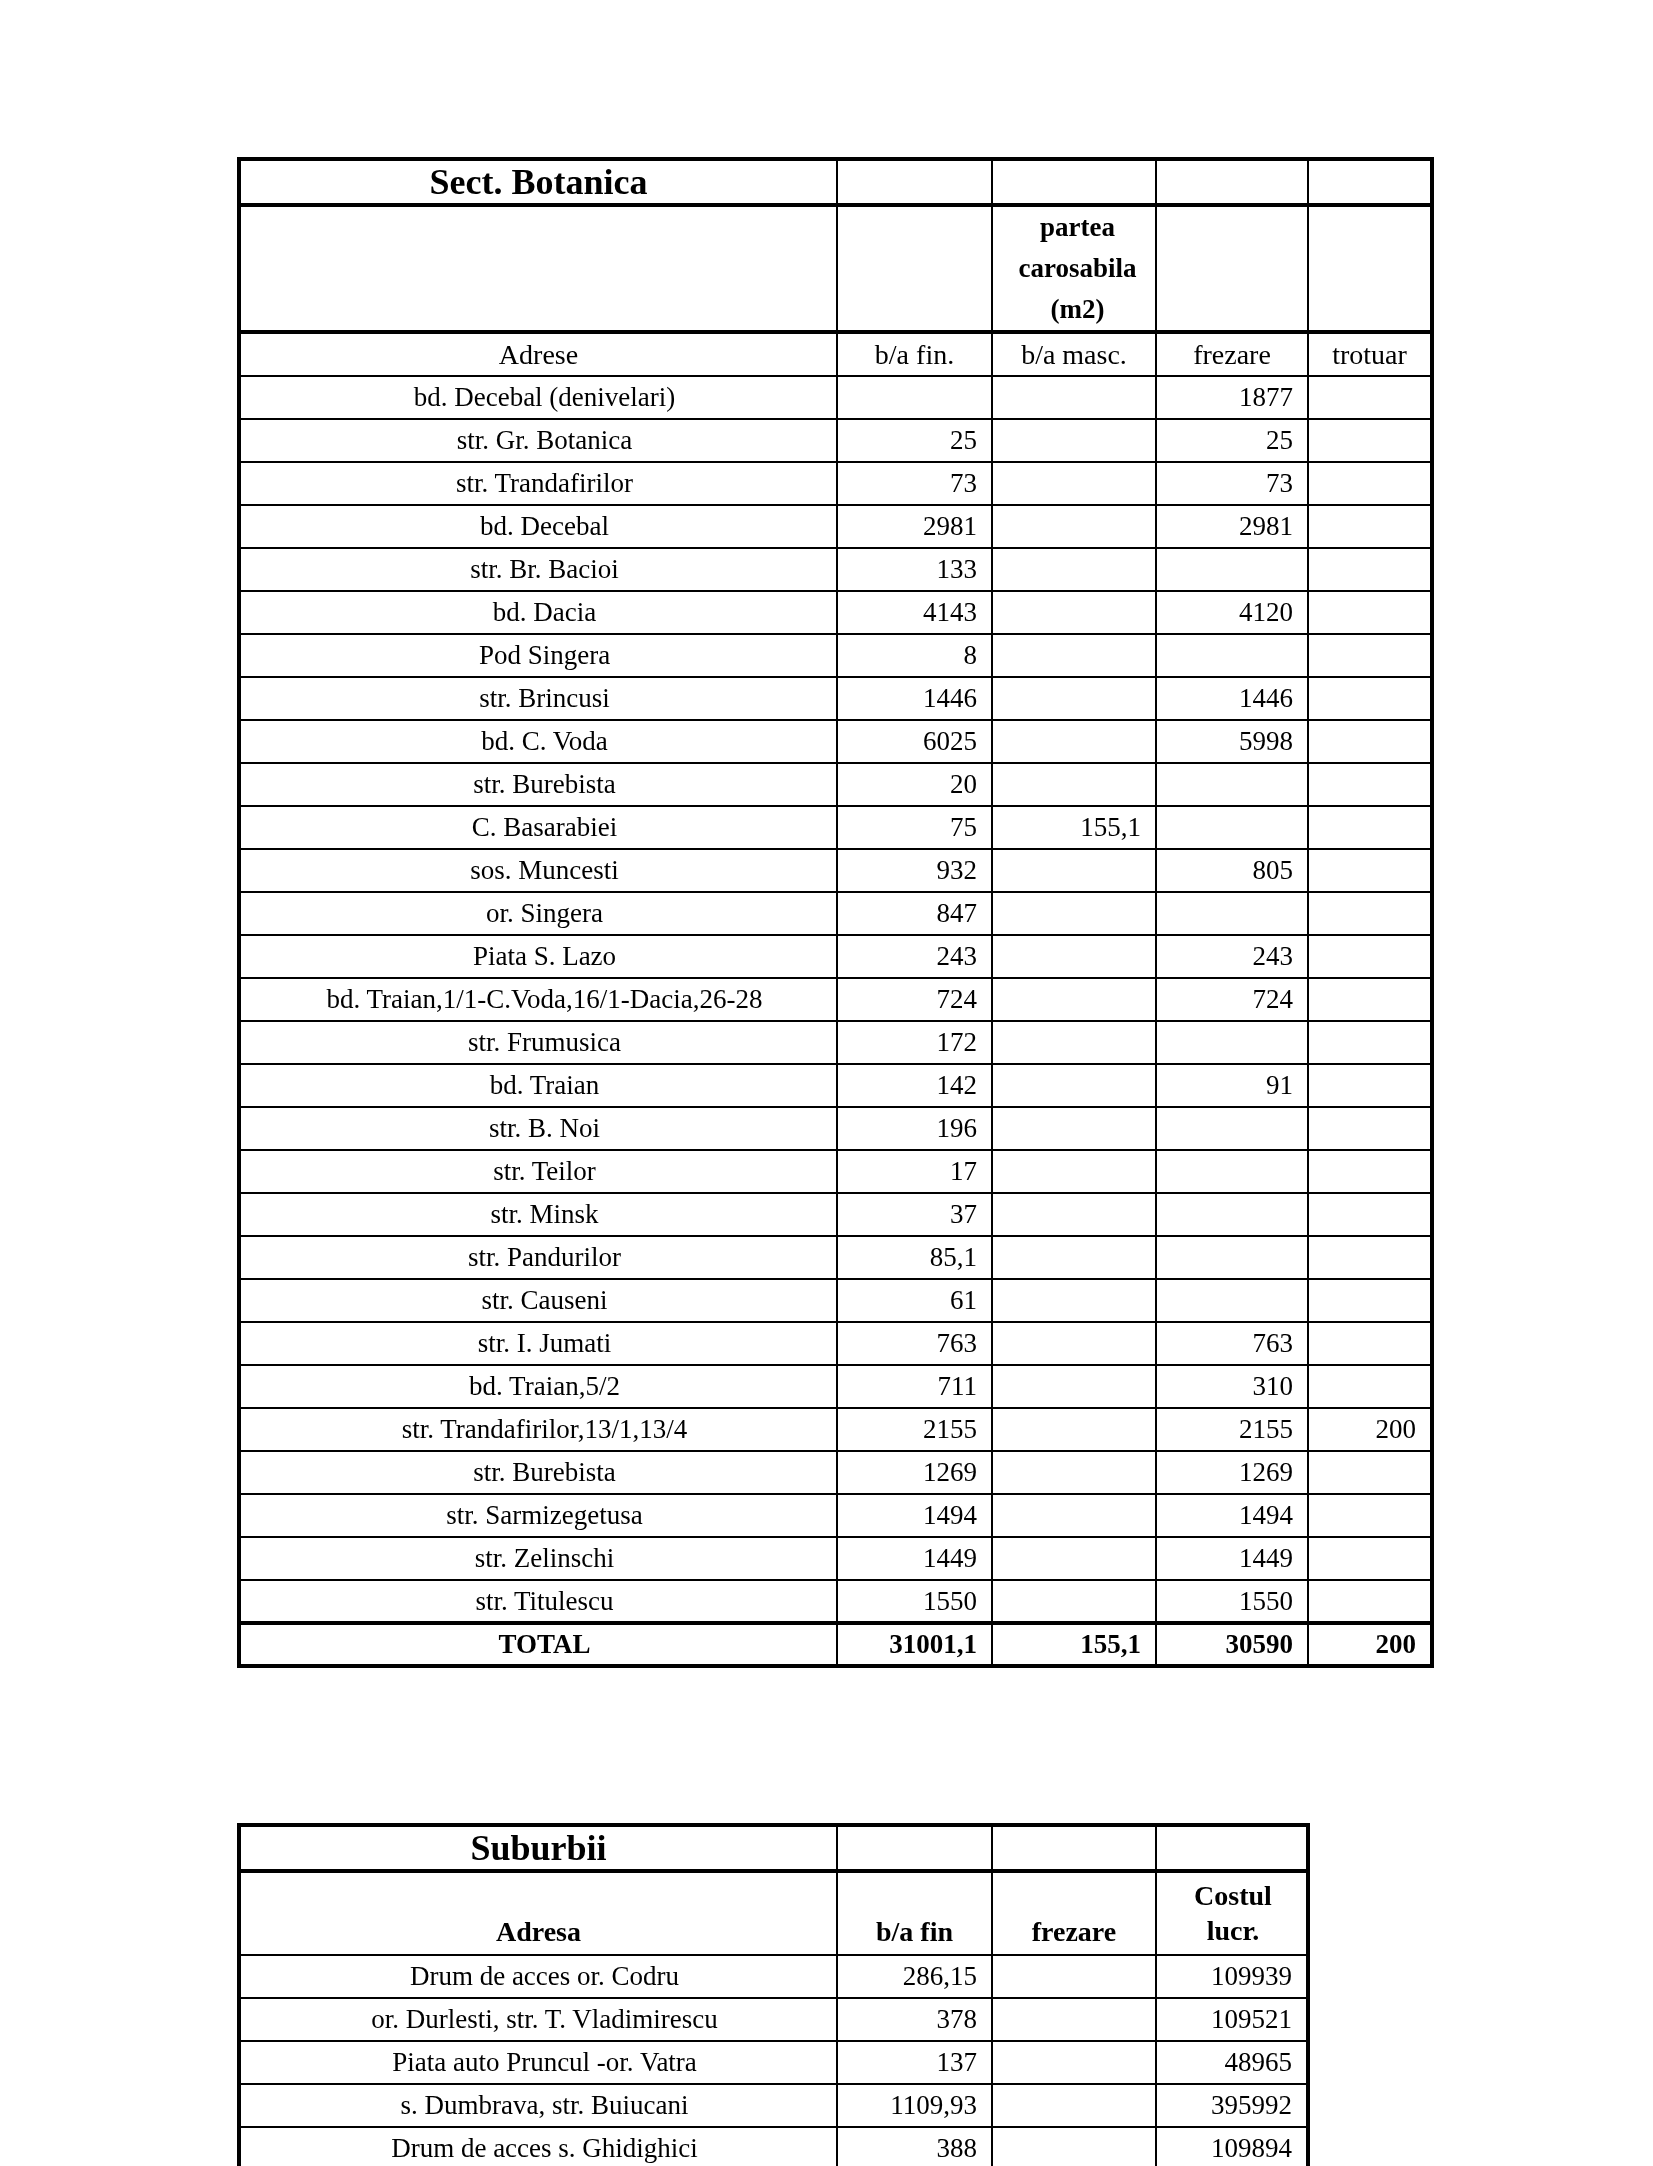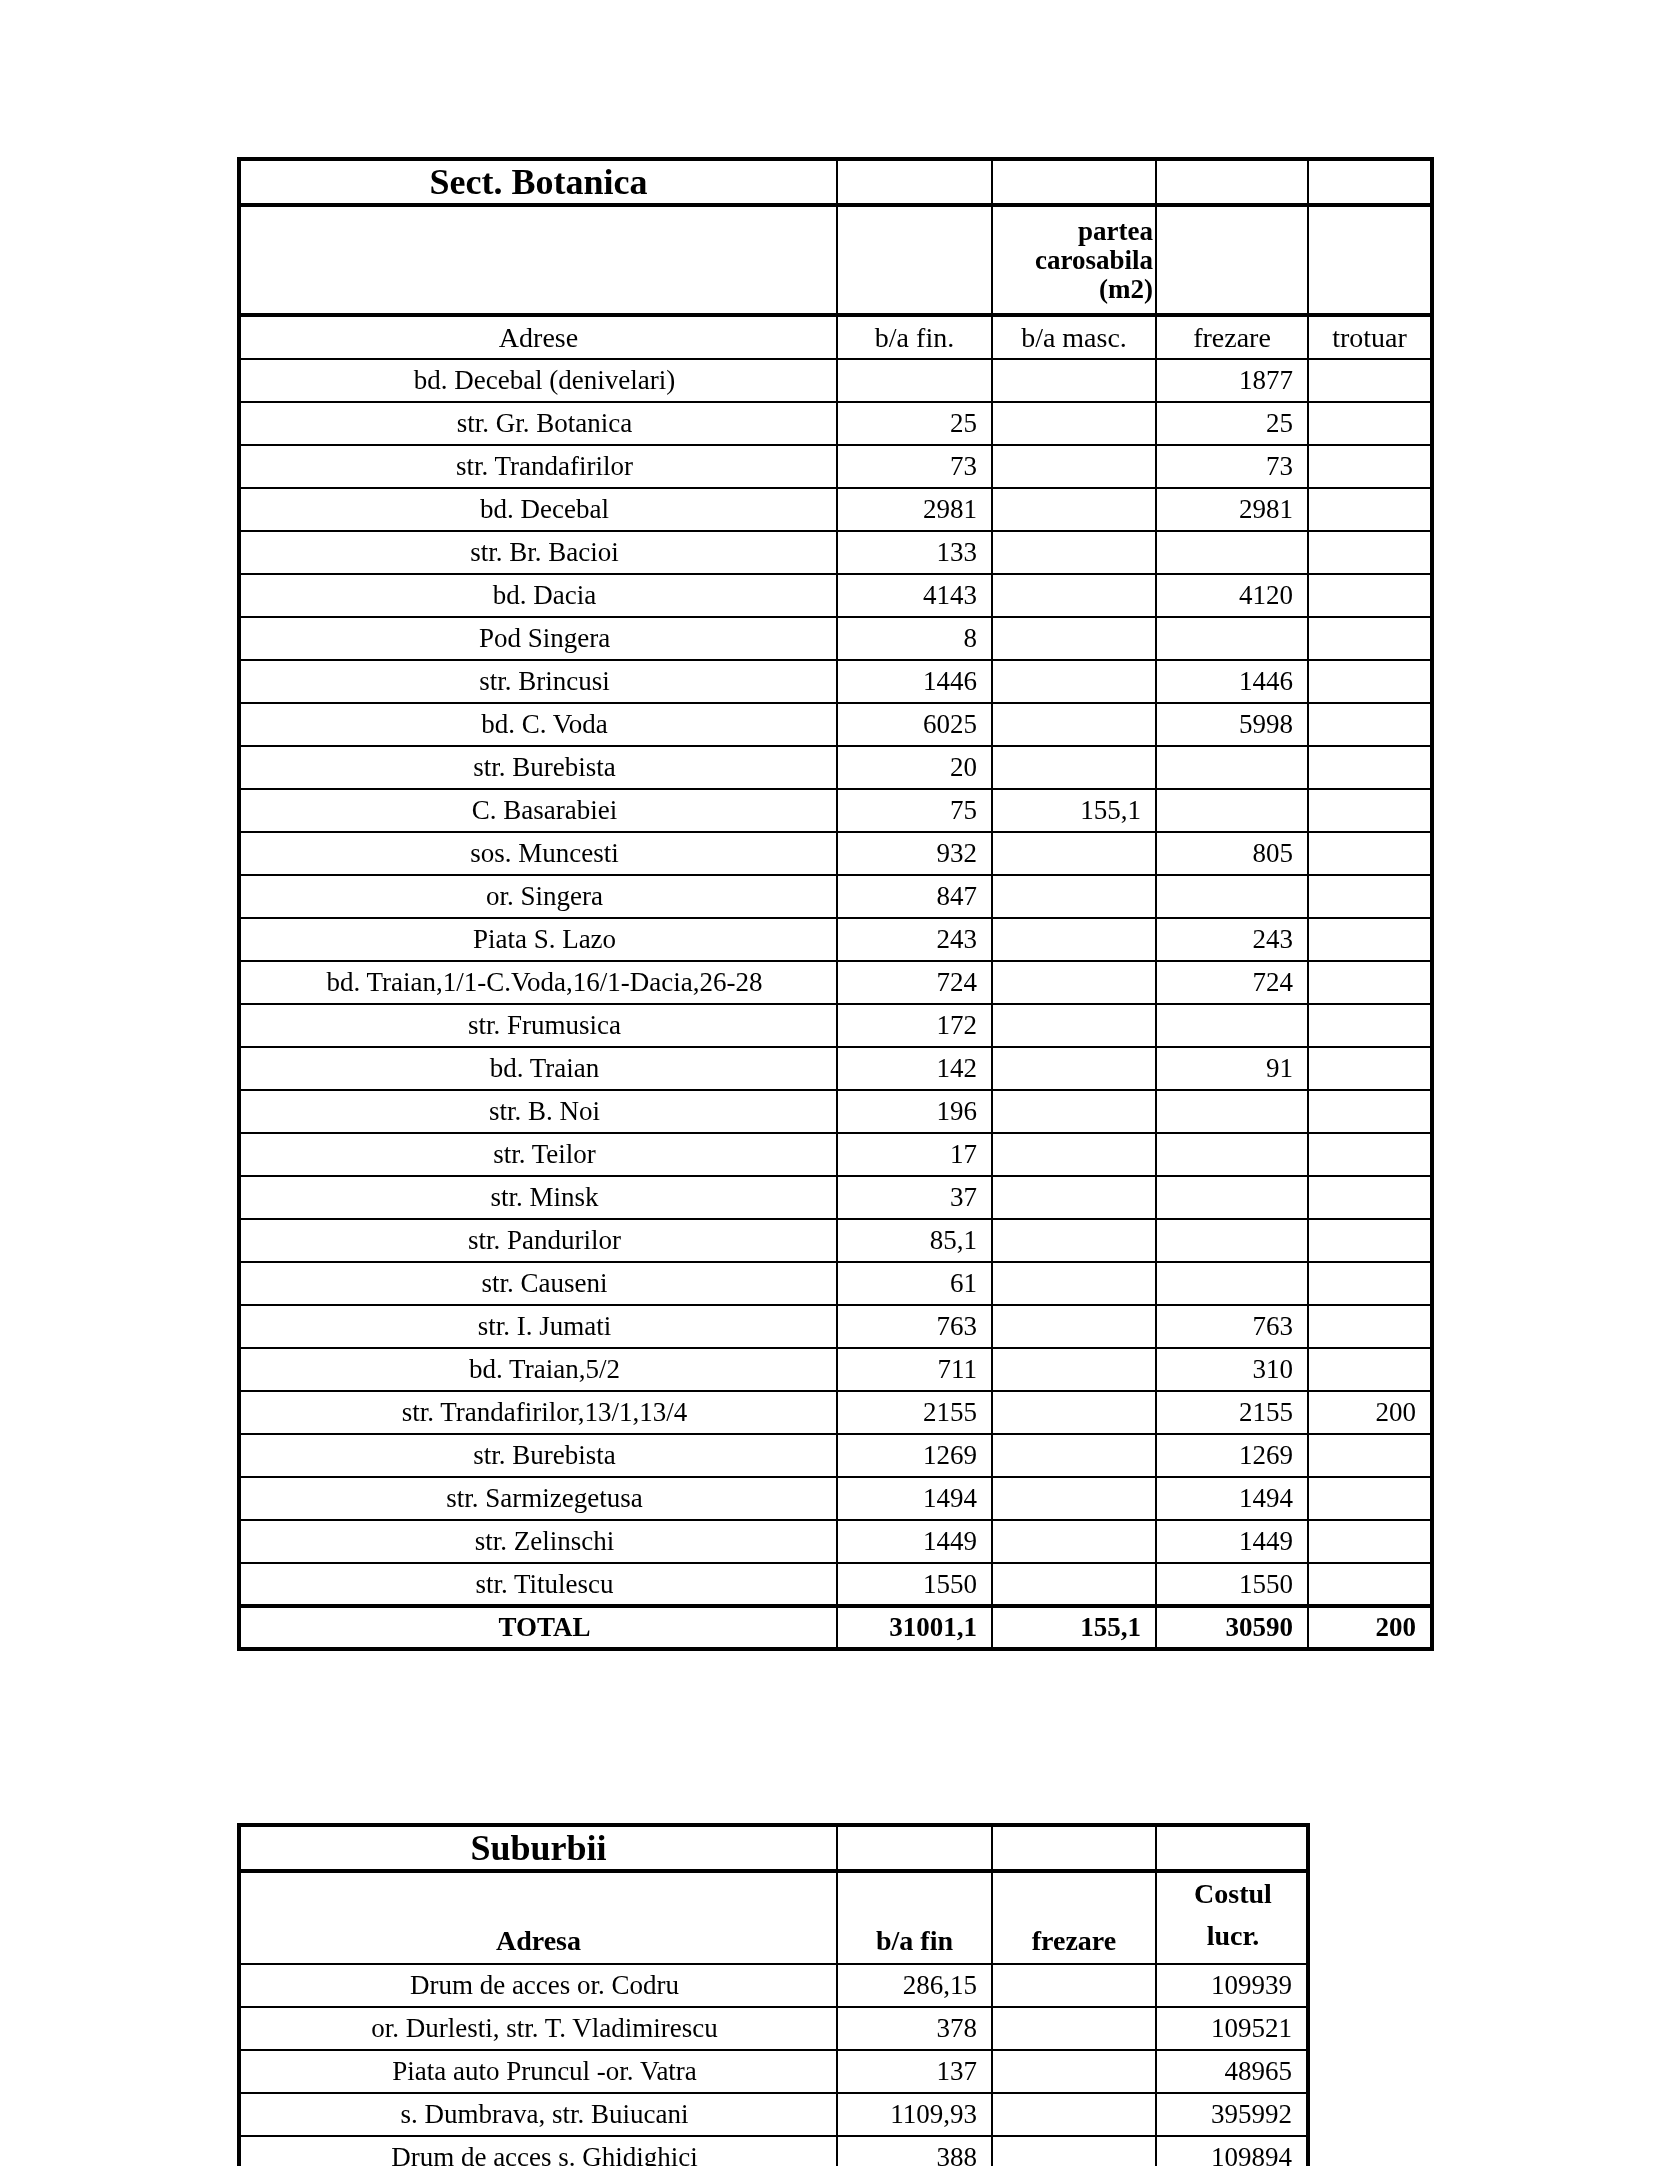--- a/index.html
+++ b/index.html
@@ -25,35 +25,35 @@
     font-size: 27px;
     padding: 0;
     overflow: hidden;
     white-space: nowrap;
     vertical-align: middle;
   }
   .title-row td { height: 45px; border-bottom-width: 4px; }
   .title-cell { font-weight: bold; text-align: center; font-size: 36px; }
   .sub-row td { height: 110px; border-bottom-width: 4px; }
   .subhead-cell {
-    font-weight: bold; text-align: right;
-    white-space: normal; line-height: 29px;
+    font-weight: bold; text-align: center;
+    white-space: normal; line-height: 41px;
     padding-left: 9px; padding-right: 2px;
   }
   .head-row td { height: 44px; font-weight: normal; text-align: center; font-size: 28px; }
   .data-row td { height: 43px; }
   .total-row td { height: 43px; font-weight: bold; border-top-width: 4px; }
   .addr { text-align: center; padding-left: 12px; }
   .num  { text-align: right; padding-right: 14px; }
   .t2-head-row td {
     height: 84px; font-weight: bold; text-align: center;
     vertical-align: bottom; padding-bottom: 6px; font-size: 28px;
   }
   .t2-costul {
-    text-align: left; white-space: normal; line-height: 42px;
+    text-align: left; white-space: normal; line-height: 35px;
     padding-left: 9px; padding-right: 6px;
   }
 </style>
 </head>
 <body>
 
 <table id="table1">
   <colgroup>
     <col style="width:598px">
       <col style="width:155px">

